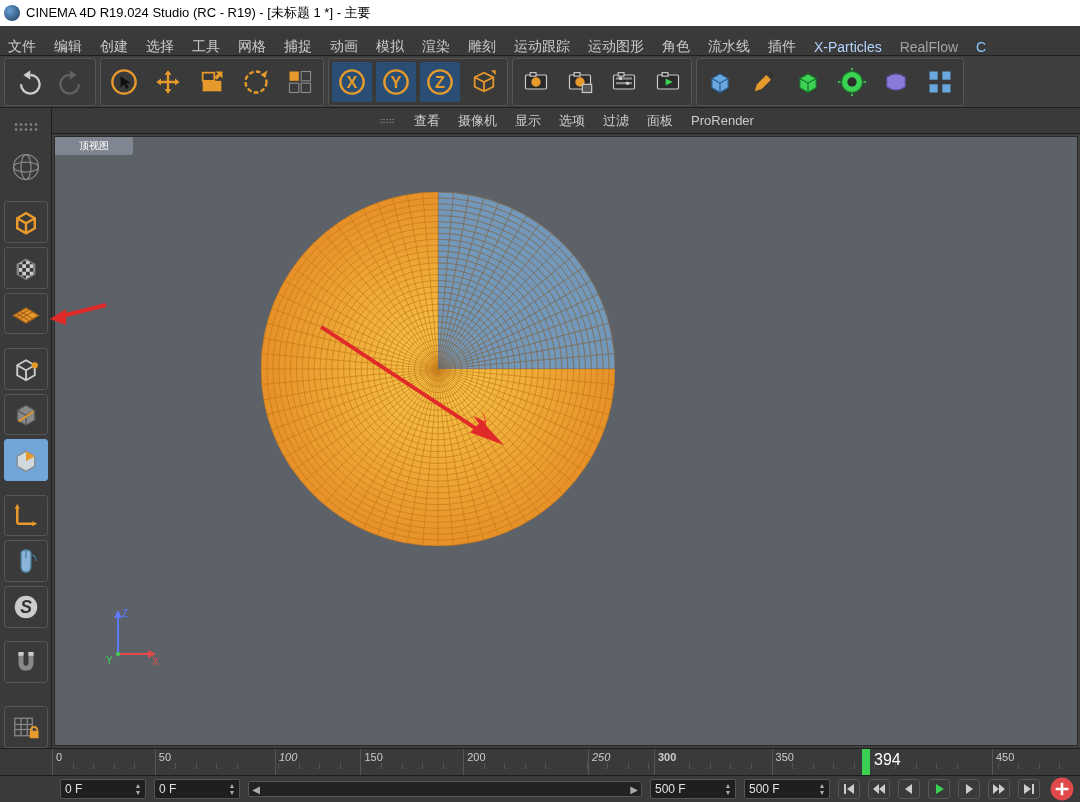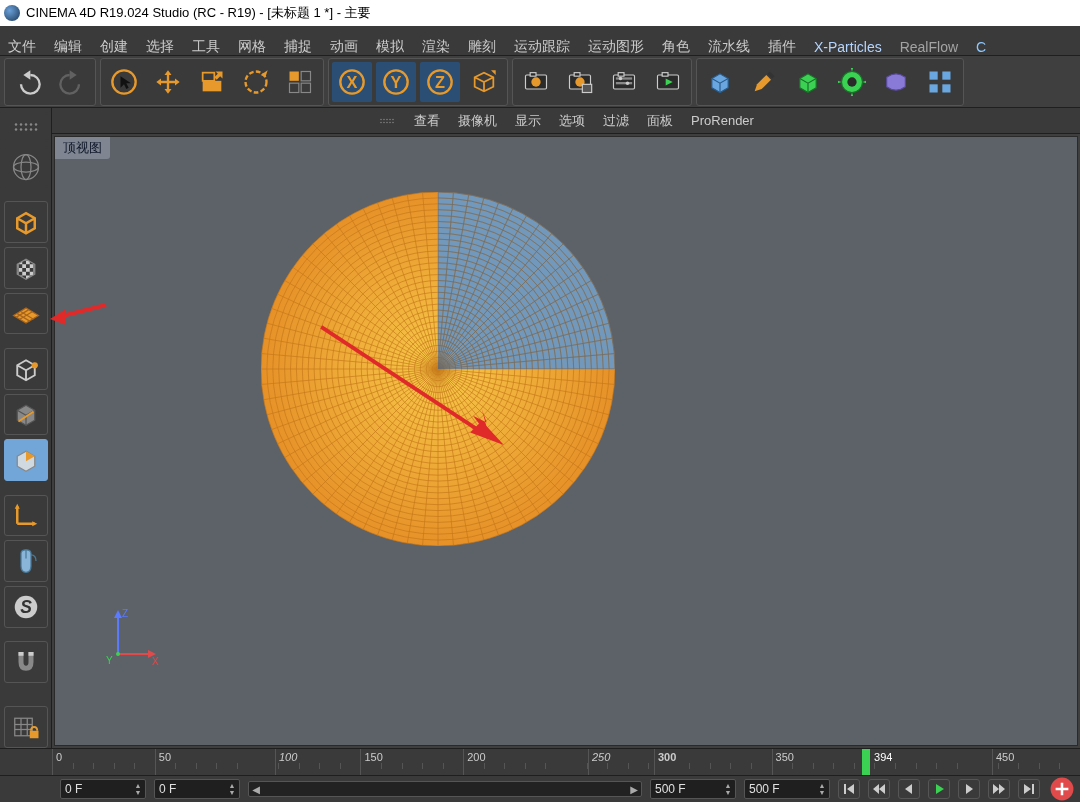--- a/index.html
+++ b/index.html
@@ -133,23 +133,23 @@
       position: relative;
       background: #5d6269;
       margin: 2px;
       overflow: hidden;
       border: 1px solid #2a2a2a;
     }
     .view-tab {
       position: absolute;
       top: 0; left: 0;
       background: #7f8691;
-      color: #0f172a;
-      padding: 2px 8px;
-      font-size: 13px;
+      color: #ffffff;
+      padding: 2px 24px;
+      font-size: 10px;
       border-bottom-right-radius: 3px;
     }
     .disc {
       position: absolute;
       left: 383px; top: 232px;
       width: 354px; height: 354px;
       margin-left: -177px; margin-top: -177px;
     }
     .arrow1 {
       position: absolute;
@@ -197,21 +197,21 @@
     .playhead {
       position: absolute;
       top: 0;
       width: 8px; height: 100%;
       background: #3bd253;
     }
     .playhead-label {
       position: absolute;
       top: 2px;
       color: #ffffff;
-      font-size: 11px;
+      font-size: 16px;
     }
 
     
     .bottom-bar {
       height: 26px;
       background: #3a3a3a;
       display: flex;
       align-items: center;
       gap: 8px;
       padding: 0 4px;

